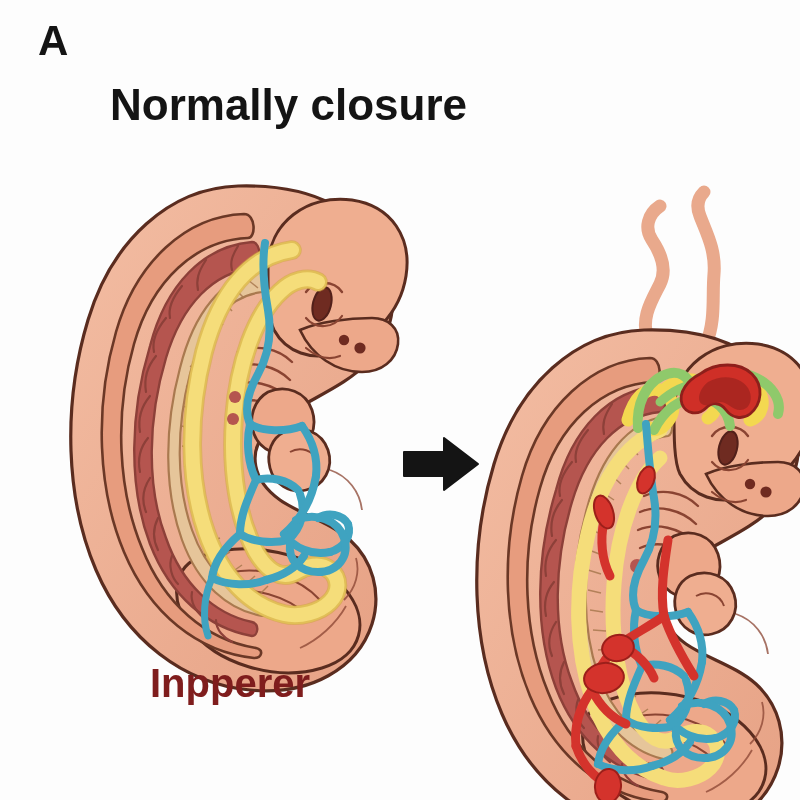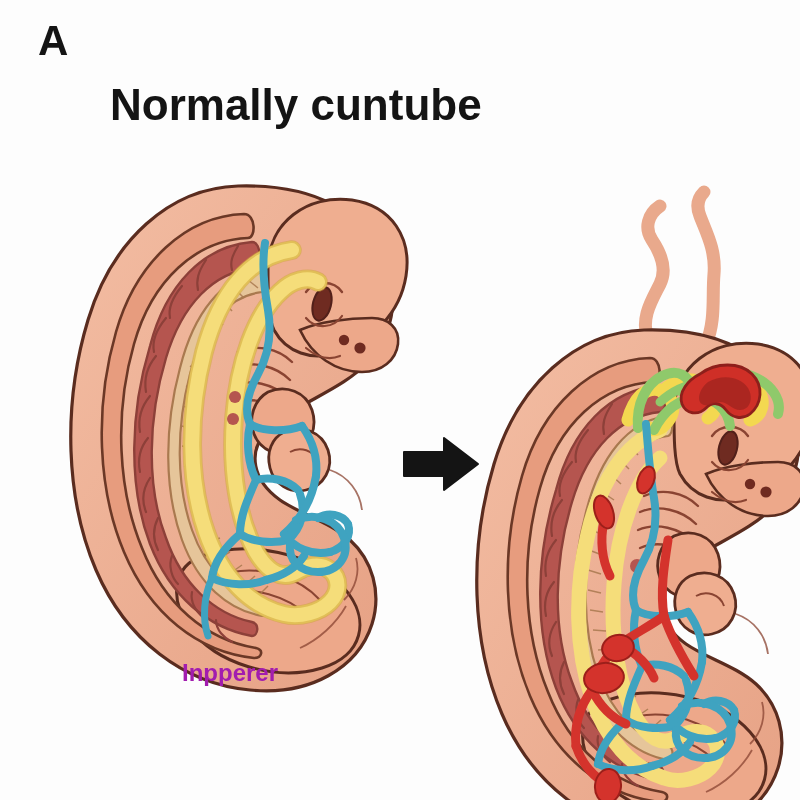--- a/index.html
+++ b/index.html
@@ -39,23 +39,23 @@
     color: #141414;
     line-height: 1.05;
     white-space: nowrap;
   }
   #caption {
     position: absolute;
     left: 20px;
     top: 658px;
     width: 420px;
     text-align: center;
-    font-size: 24px;
+    font-size: 40px;
     font-weight: bold;
-    color: #a21caf;
+    color: #7f1d1d;
     line-height: 1.25;
   }
   #caption .line2 { display: block; }
   svg.art {
     position: absolute;
     left: 0;
     top: 0;
     width: 800px;
     height: 800px;
     overflow: visible;
@@ -504,19 +504,19 @@
       <g fill="none" stroke="#8a4432" stroke-width="1.8" opacity="0.75">
         <path d="M736 614 C754 620 766 636 768 654"></path>
         <path d="M750 744 C762 732 766 716 762 702"></path>
         <path d="M706 792 C724 784 742 768 752 750"></path>
       </g>
     </g>
   </svg>
 
   <div id="panel-label">A</div>
 
-  <div id="title">Normally cuntube</div>
+  <div id="title">Normally closure</div>
 
   <div id="caption">
     <span>Inpperer</span>
   </div>
 
 </div>
 
 </body></html>

